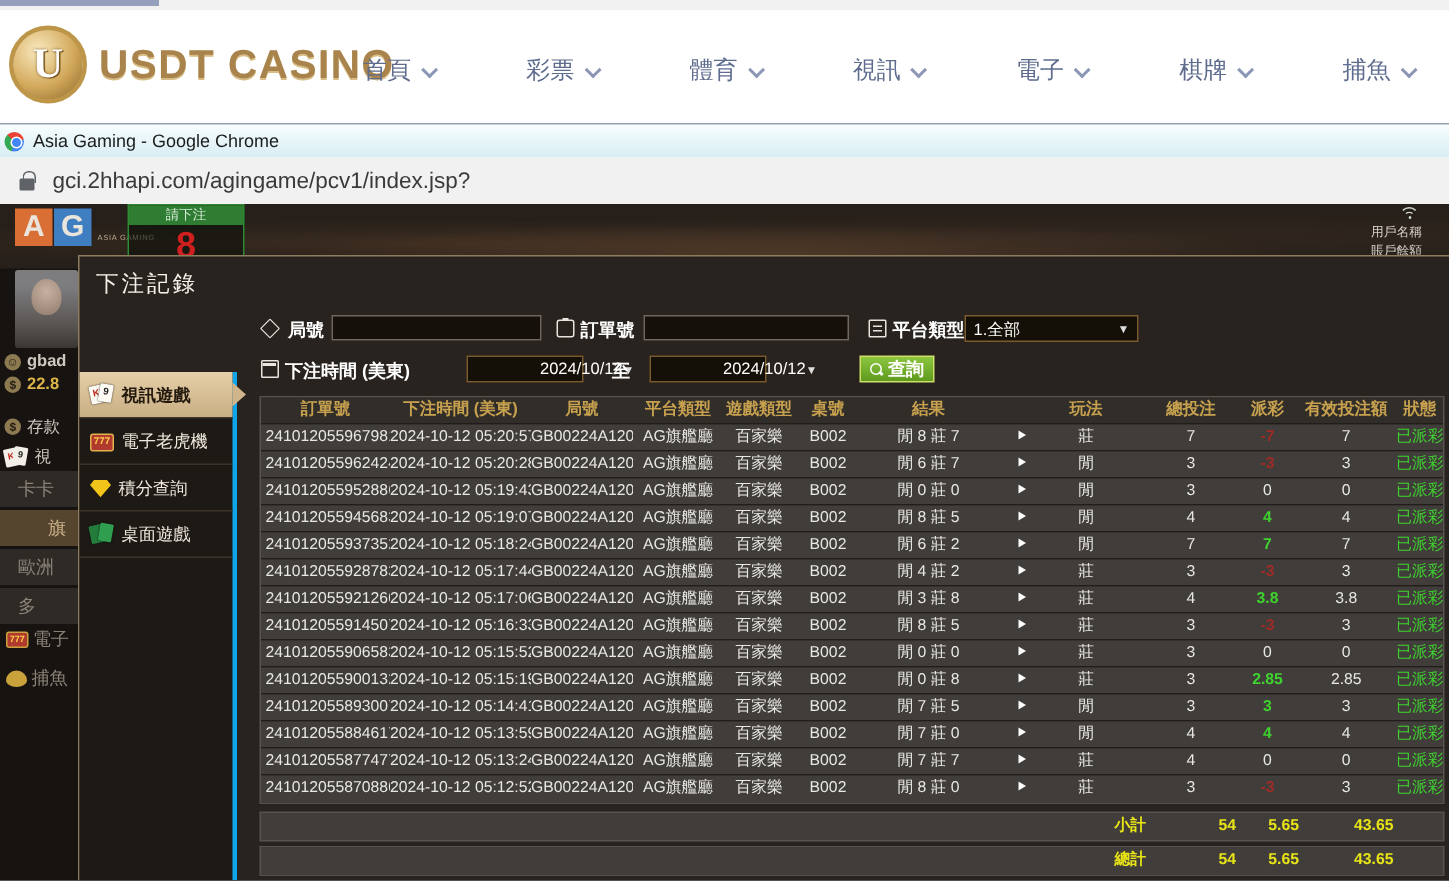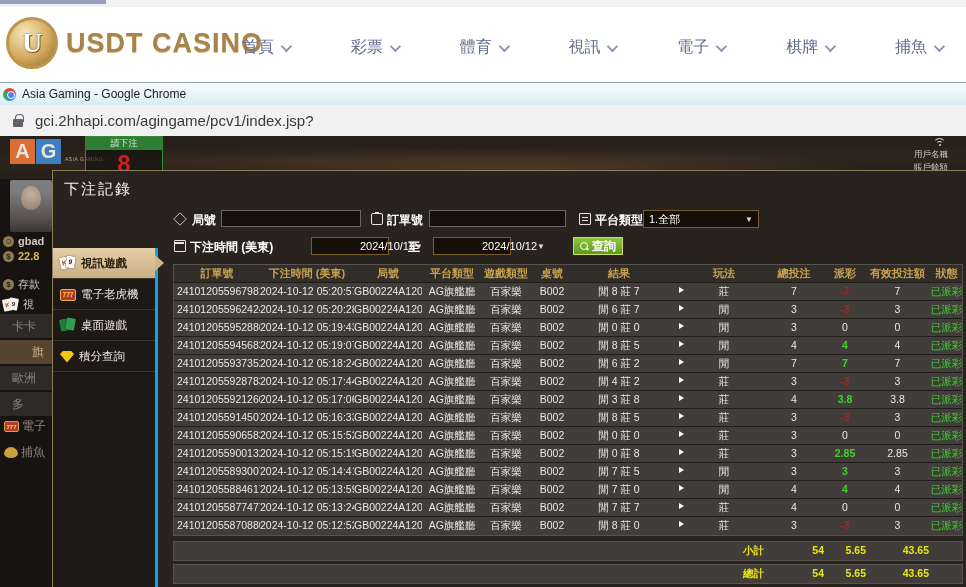--- a/index.html
+++ b/index.html
@@ -252,29 +252,29 @@
               <i>K</i>
               <i>9</i>
             </span>
             <span>視訊遊戲</span>
           </div>
           <div class="side-item">
             <span class="icon-slot">777</span>
             <span>電子老虎機</span>
           </div>
           <div class="side-item">
+            <span class="icon-diamond"></span>
+            <span>積分查詢</span>
+          </div>
+          <div class="side-item">
             <span class="si icon-table">
               <i></i>
               <i></i>
             </span>
             <span>桌面遊戲</span>
-          </div>
-          <div class="side-item">
-            <span class="icon-diamond"></span>
-            <span>積分查詢</span>
           </div>
         </div>
 
       <span class="fi fi-tag" style="left:121px; top:42px;"></span>
       <div class="f-label" style="left:139px; top:41px;">局號</div>
       <div class="f-input" style="left:168px; top:39px; width:140px;"></div>
       <span class="fi fi-clip" style="left:318px; top:42px;"></span>
       <div class="f-label" style="left:334px; top:41px;">訂單號</div>
       <div class="f-input" style="left:376px; top:39px; width:137px;"></div>
       <span class="fi fi-list" style="left:526px; top:42px;"></span>

